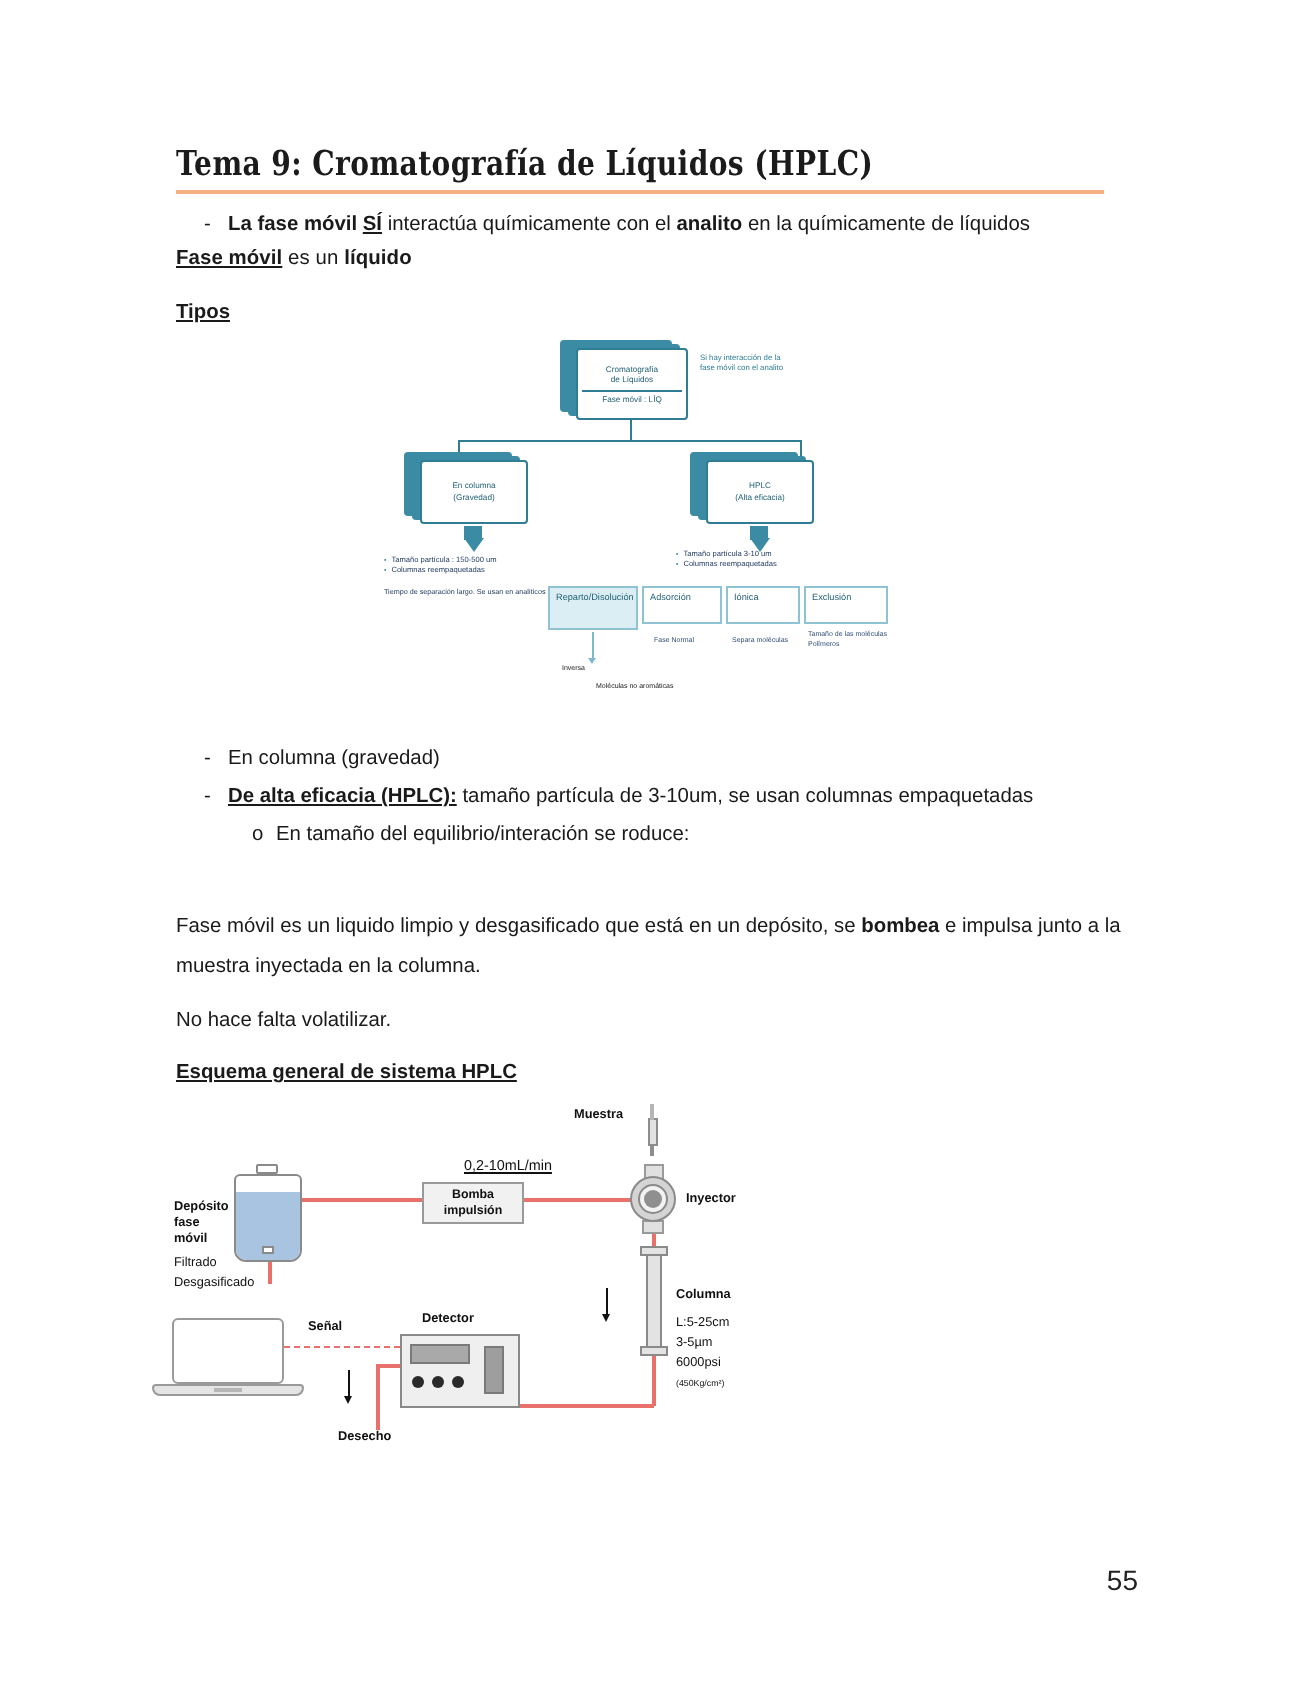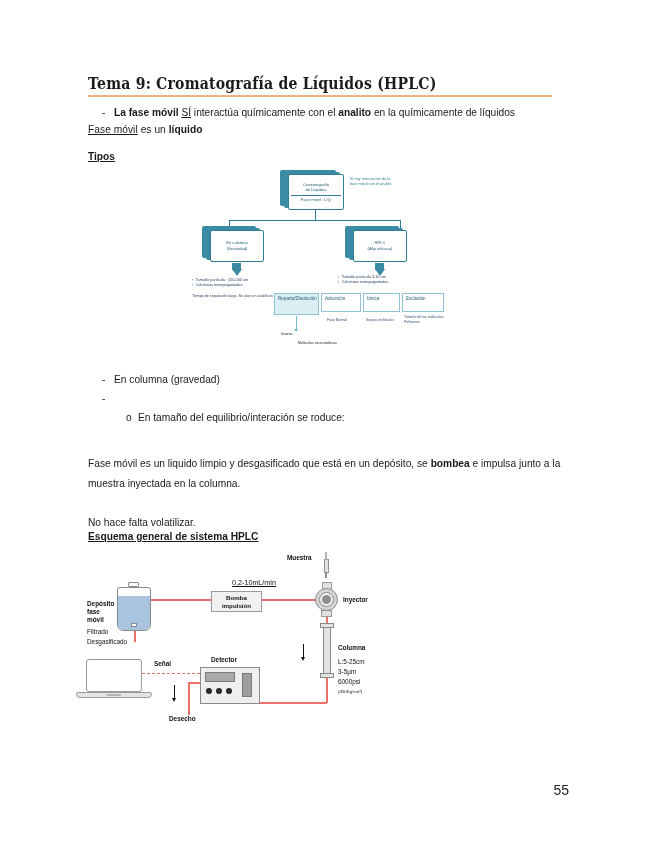--- a/index.html
+++ b/index.html
@@ -29,21 +29,21 @@
   .title-rule {
     margin-top: 6px;
     height: 2.2px;
     width: 464px;
     background: #f3b183;
   }
 
   
   .txt { position: absolute; font-size: 10.2px; line-height: 13px; color: #1a1a1a; letter-spacing: 0.05px; }
   .b { font-weight: bold; }
-  .bu { font-weight: normal; text-decoration: underline; }
+  .bu { font-weight: bold; text-decoration: underline; }
 
   .bullet-row { position: absolute; display: flex; font-size: 10.2px; line-height: 14px; }
   .dash { width: 26px; flex: 0 0 26px; text-align: left; padding-left: 14px; }
   .circ { width: 28px; flex: 0 0 28px; text-align: left; padding-left: 16px; }
 
   .para { position: absolute; left: 88px; font-size: 10.2px; line-height: 19.5px; width: 478px; }
 
   .section-head { position: absolute; left: 88px; font-size: 10.2px; font-weight: bold; text-decoration: underline; }
 
   .page-num { position: absolute; right: 86px; top: 782px; font-size: 14px; color: #222; }
@@ -306,31 +306,32 @@
     <div class="tnote" style="left:112px; top:178px; width:70px; color:#1a1a1a;">Moléculas no aromáticas</div>
   </div>
 
   <div class="bullet-row" style="left:88px; top:373px; width:480px;">
     <span class="dash">-</span>
     <span>En columna (gravedad)</span>
   </div>
 
   <div class="bullet-row" style="left:88px; top:392px; width:480px;">
     <span class="dash">-</span>
+    <span><span class="bu">De alta eficacia (HPLC):</span><span> tamaño partícula de 3-10um, se usan columnas empaquetadas</span></span>
   </div>
 
   <div class="bullet-row" style="left:110px; top:411px; width:460px;">
     <span class="circ">o</span>
     <span>En tamaño del equilibrio/interación se roduce:</span>
   </div>
 
   <div class="para" style="top:454px;">
     <span>Fase móvil es un liquido limpio y desgasificado que está en un depósito, se </span><span class="b">bombea</span><span> e impulsa junto a la muestra inyectada en la columna.</span>
   </div>
-  <div class="para" style="top:513px;">No hace falta volatilizar.</div>
+  <div class="para" style="top:501px;">No hace falta volatilizar.</div>
 
   <div class="section-head" style="top:531px;">Esquema general de sistema HPLC</div>
 
   <div class="hplc">
 
     <div class="lbl bold" style="left:199px; top:2px;">Muestra</div>
     <div class="syr-plunger" style="left:237px; top:0px;"></div>
     <div class="syr-barrel" style="left:235.5px; top:7px;"></div>
     <div class="syr-tip" style="left:236.8px; top:21px;"></div>
 

